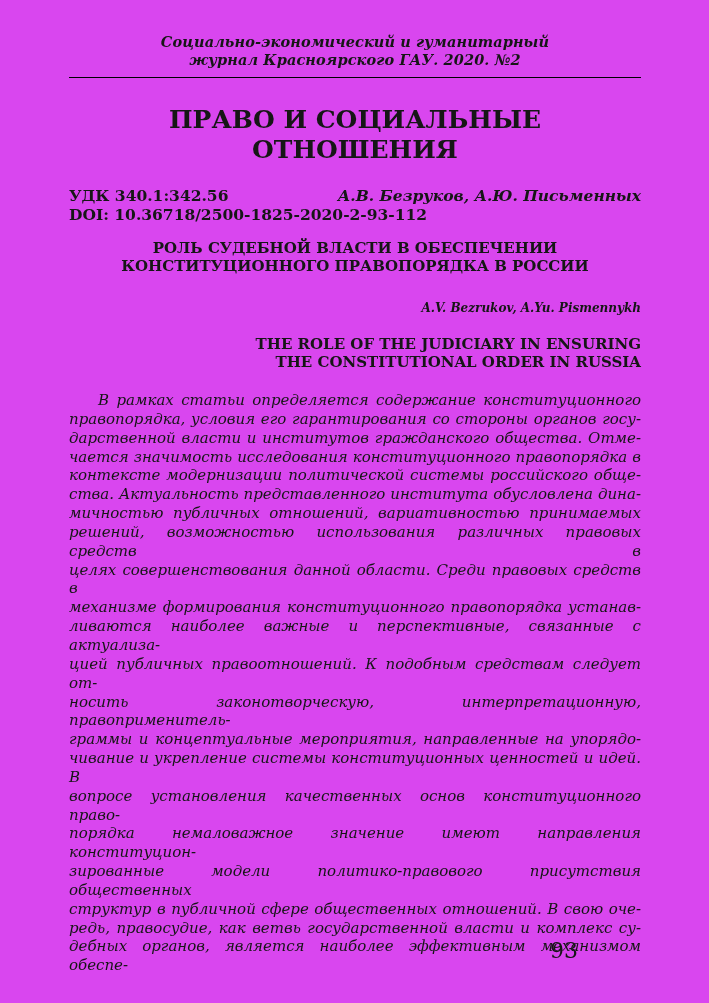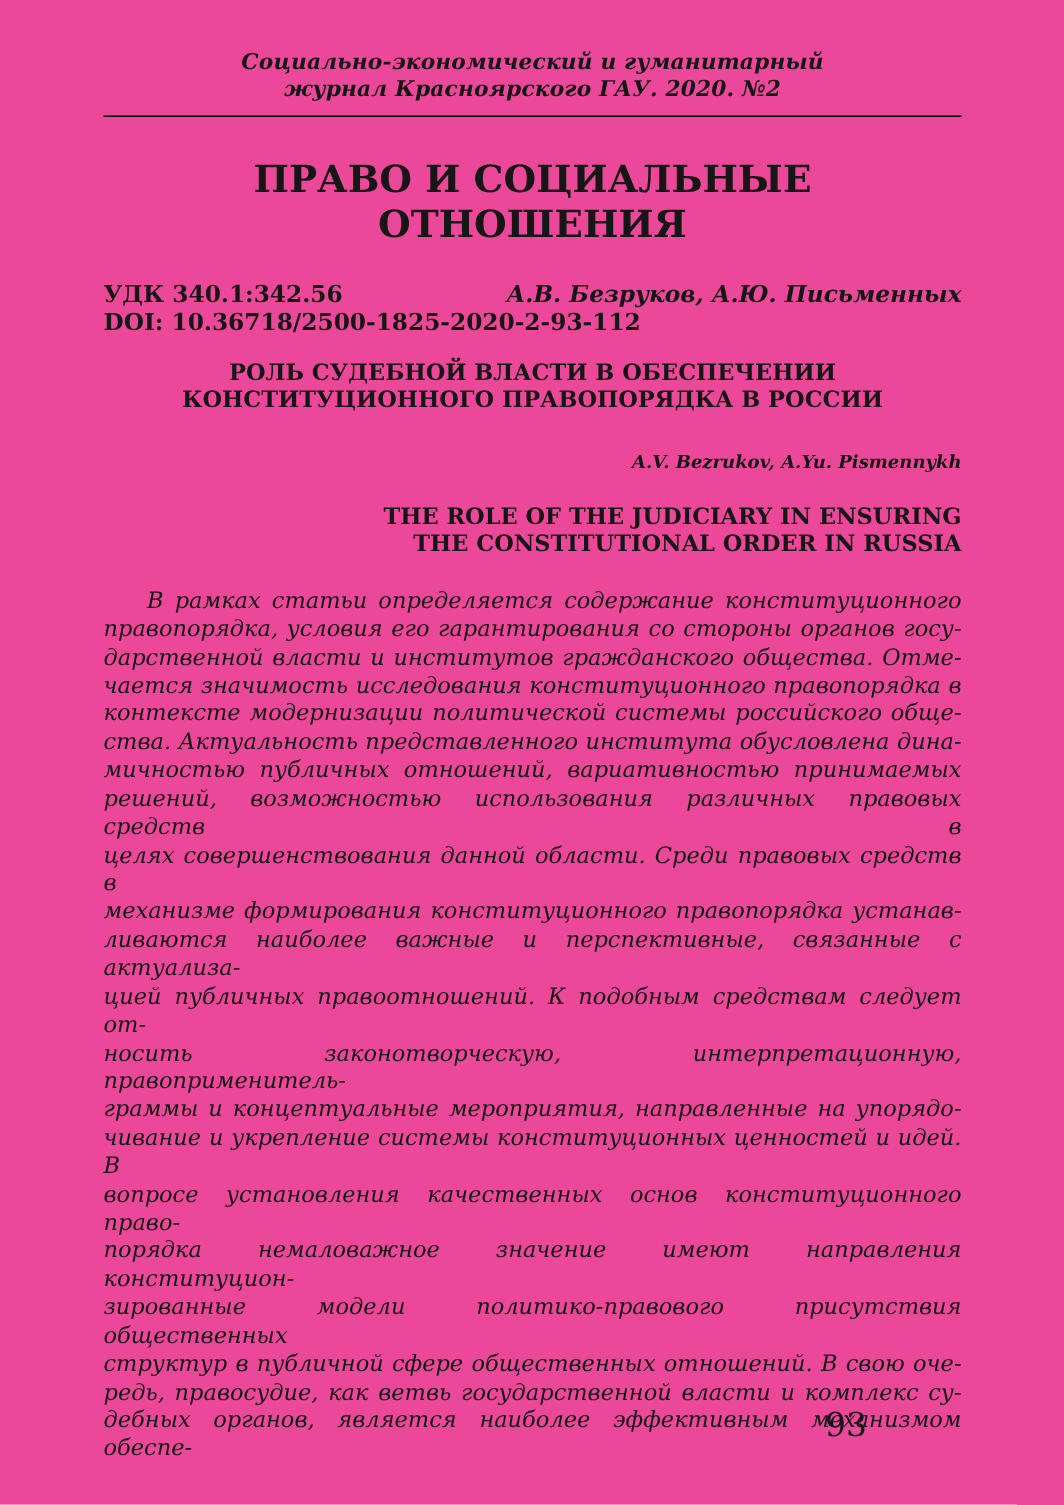--- a/index.html
+++ b/index.html
@@ -7,21 +7,21 @@
   body {
     width: 709px; height: 1003px;
     font-family: "DejaVu Serif", "Liberation Serif", serif;
     color: #161616;
     overflow: hidden;
   }
   .page {
     position: relative;
     width: 709px; height: 1003px;
     padding: 33px 68px 0 69px;
-    background: #ec4899;
+    background: #d946ef;
   }
   .journal-header {
     text-align: center;
     font-weight: bold;
     font-style: italic;
     font-size: 14.5px;
     line-height: 17.5px;
     letter-spacing: 0.1px;
   }
   .rule {

